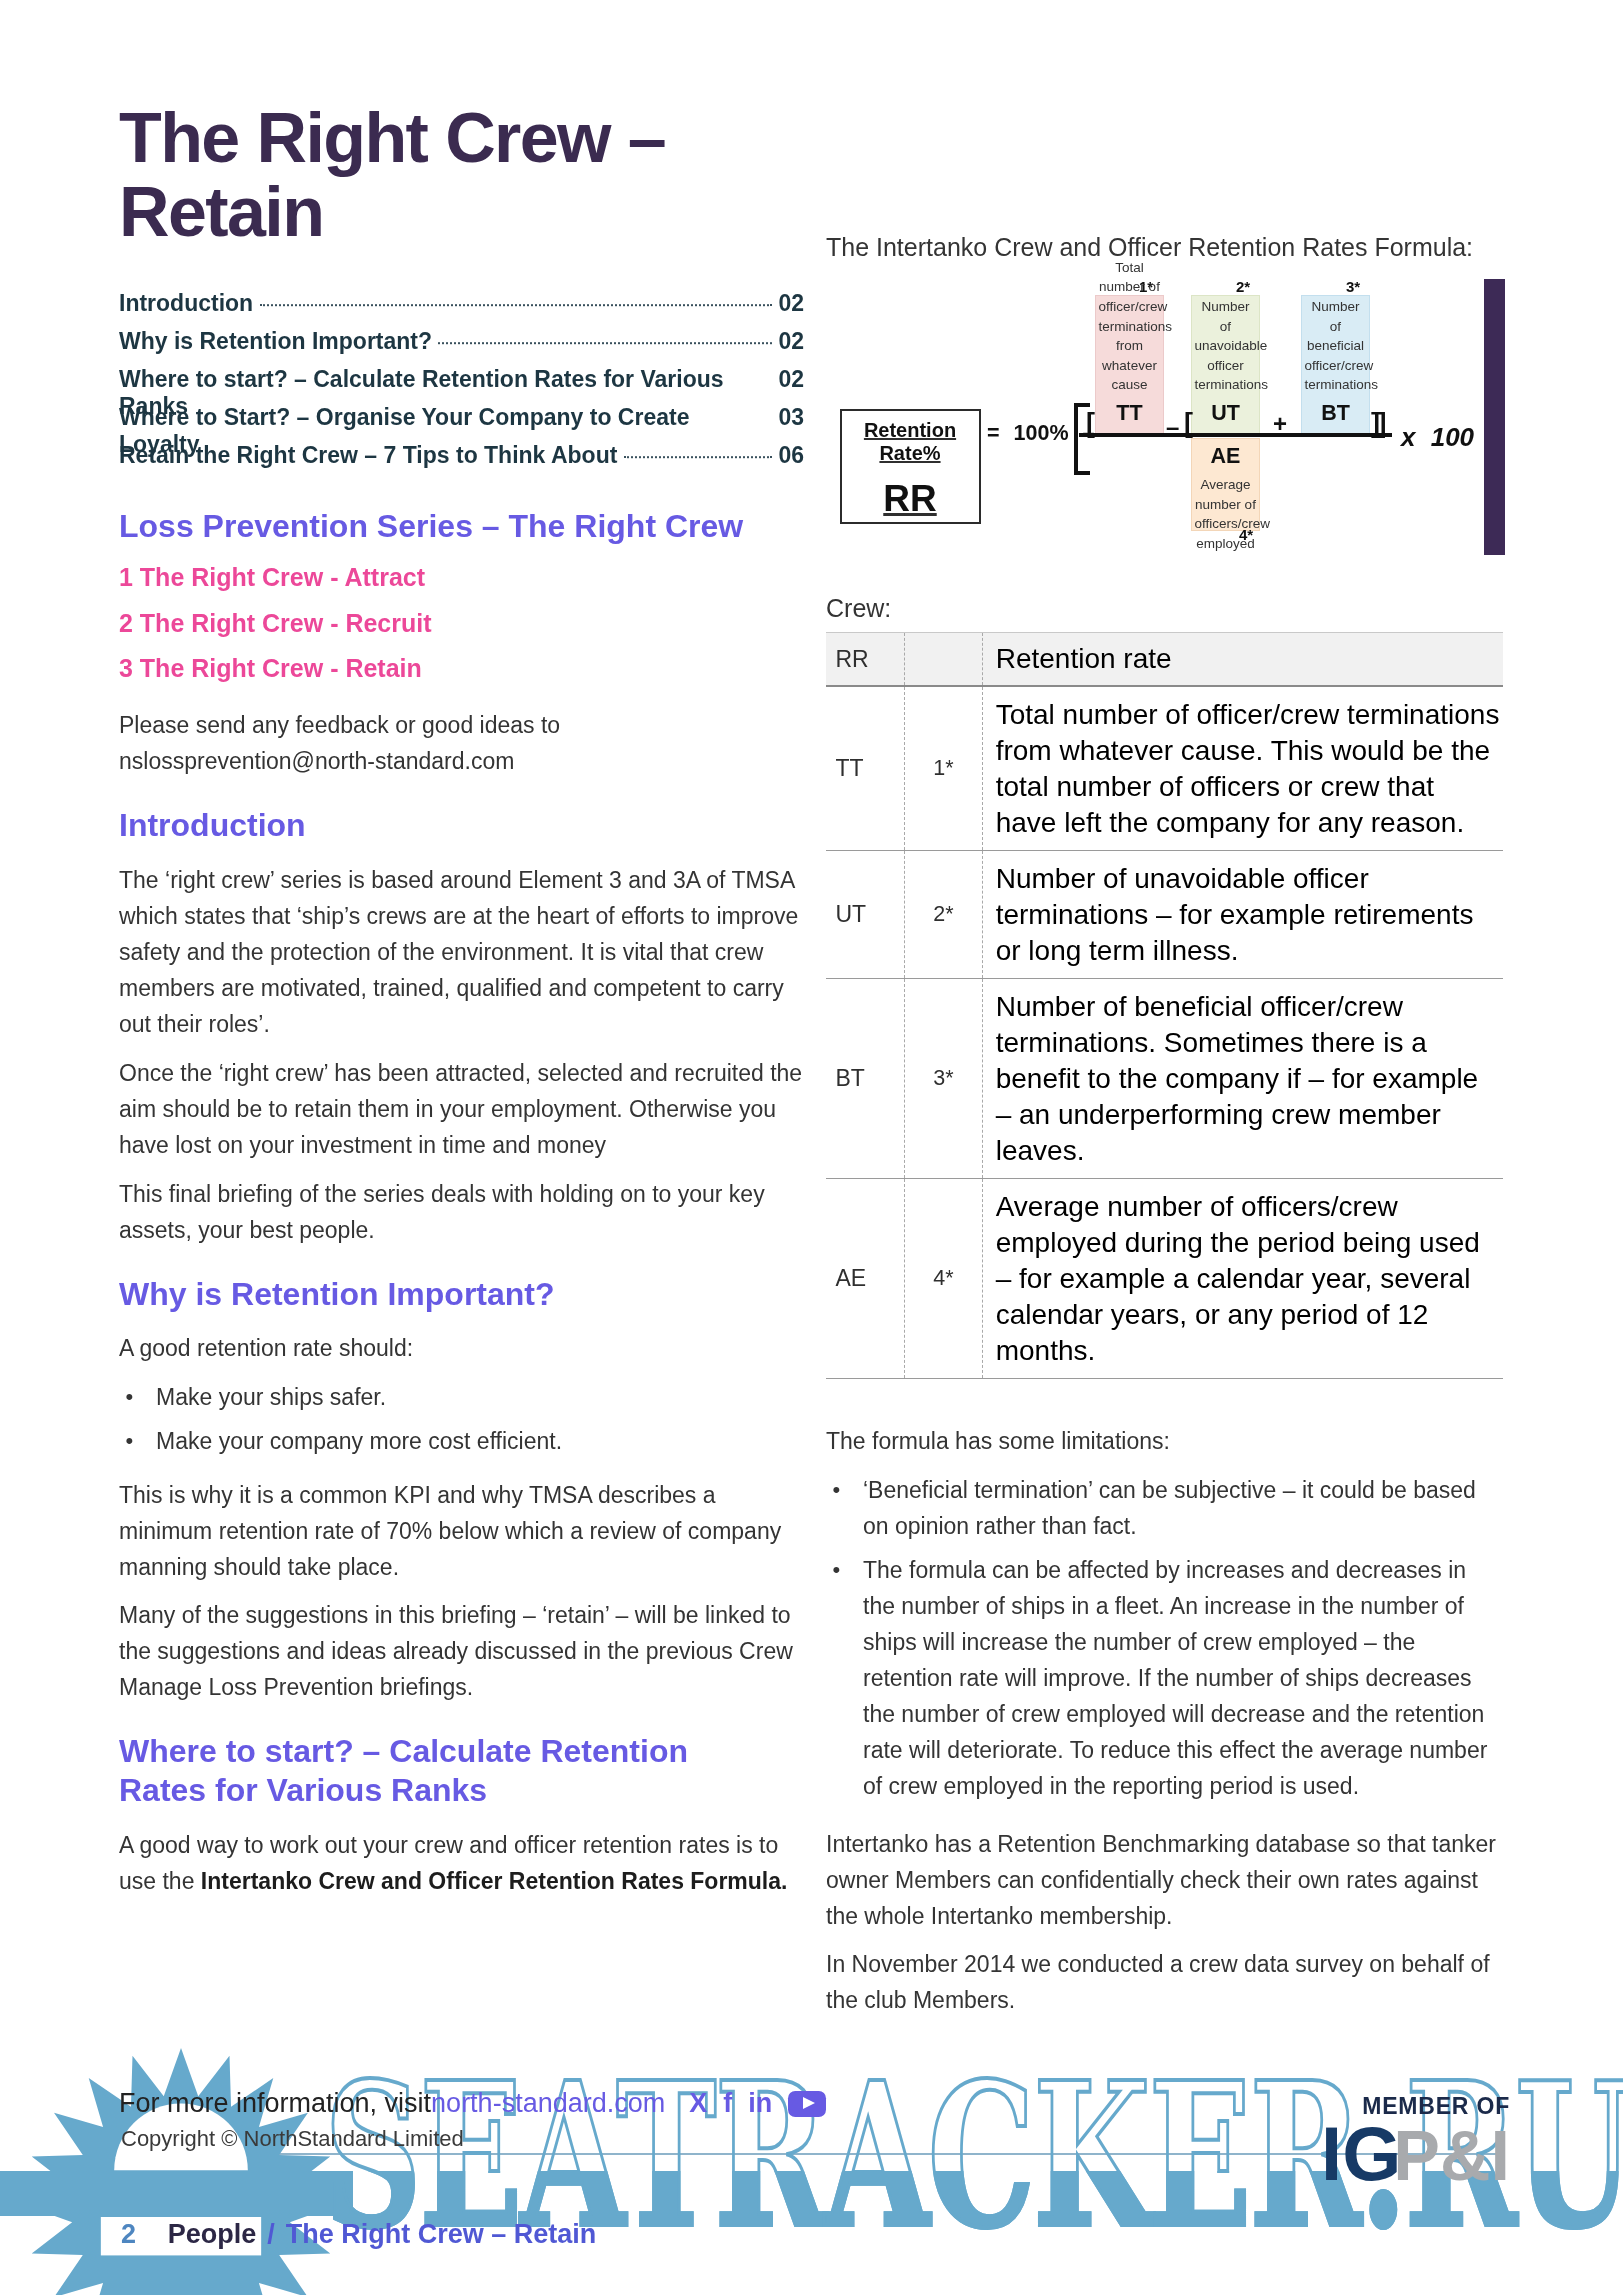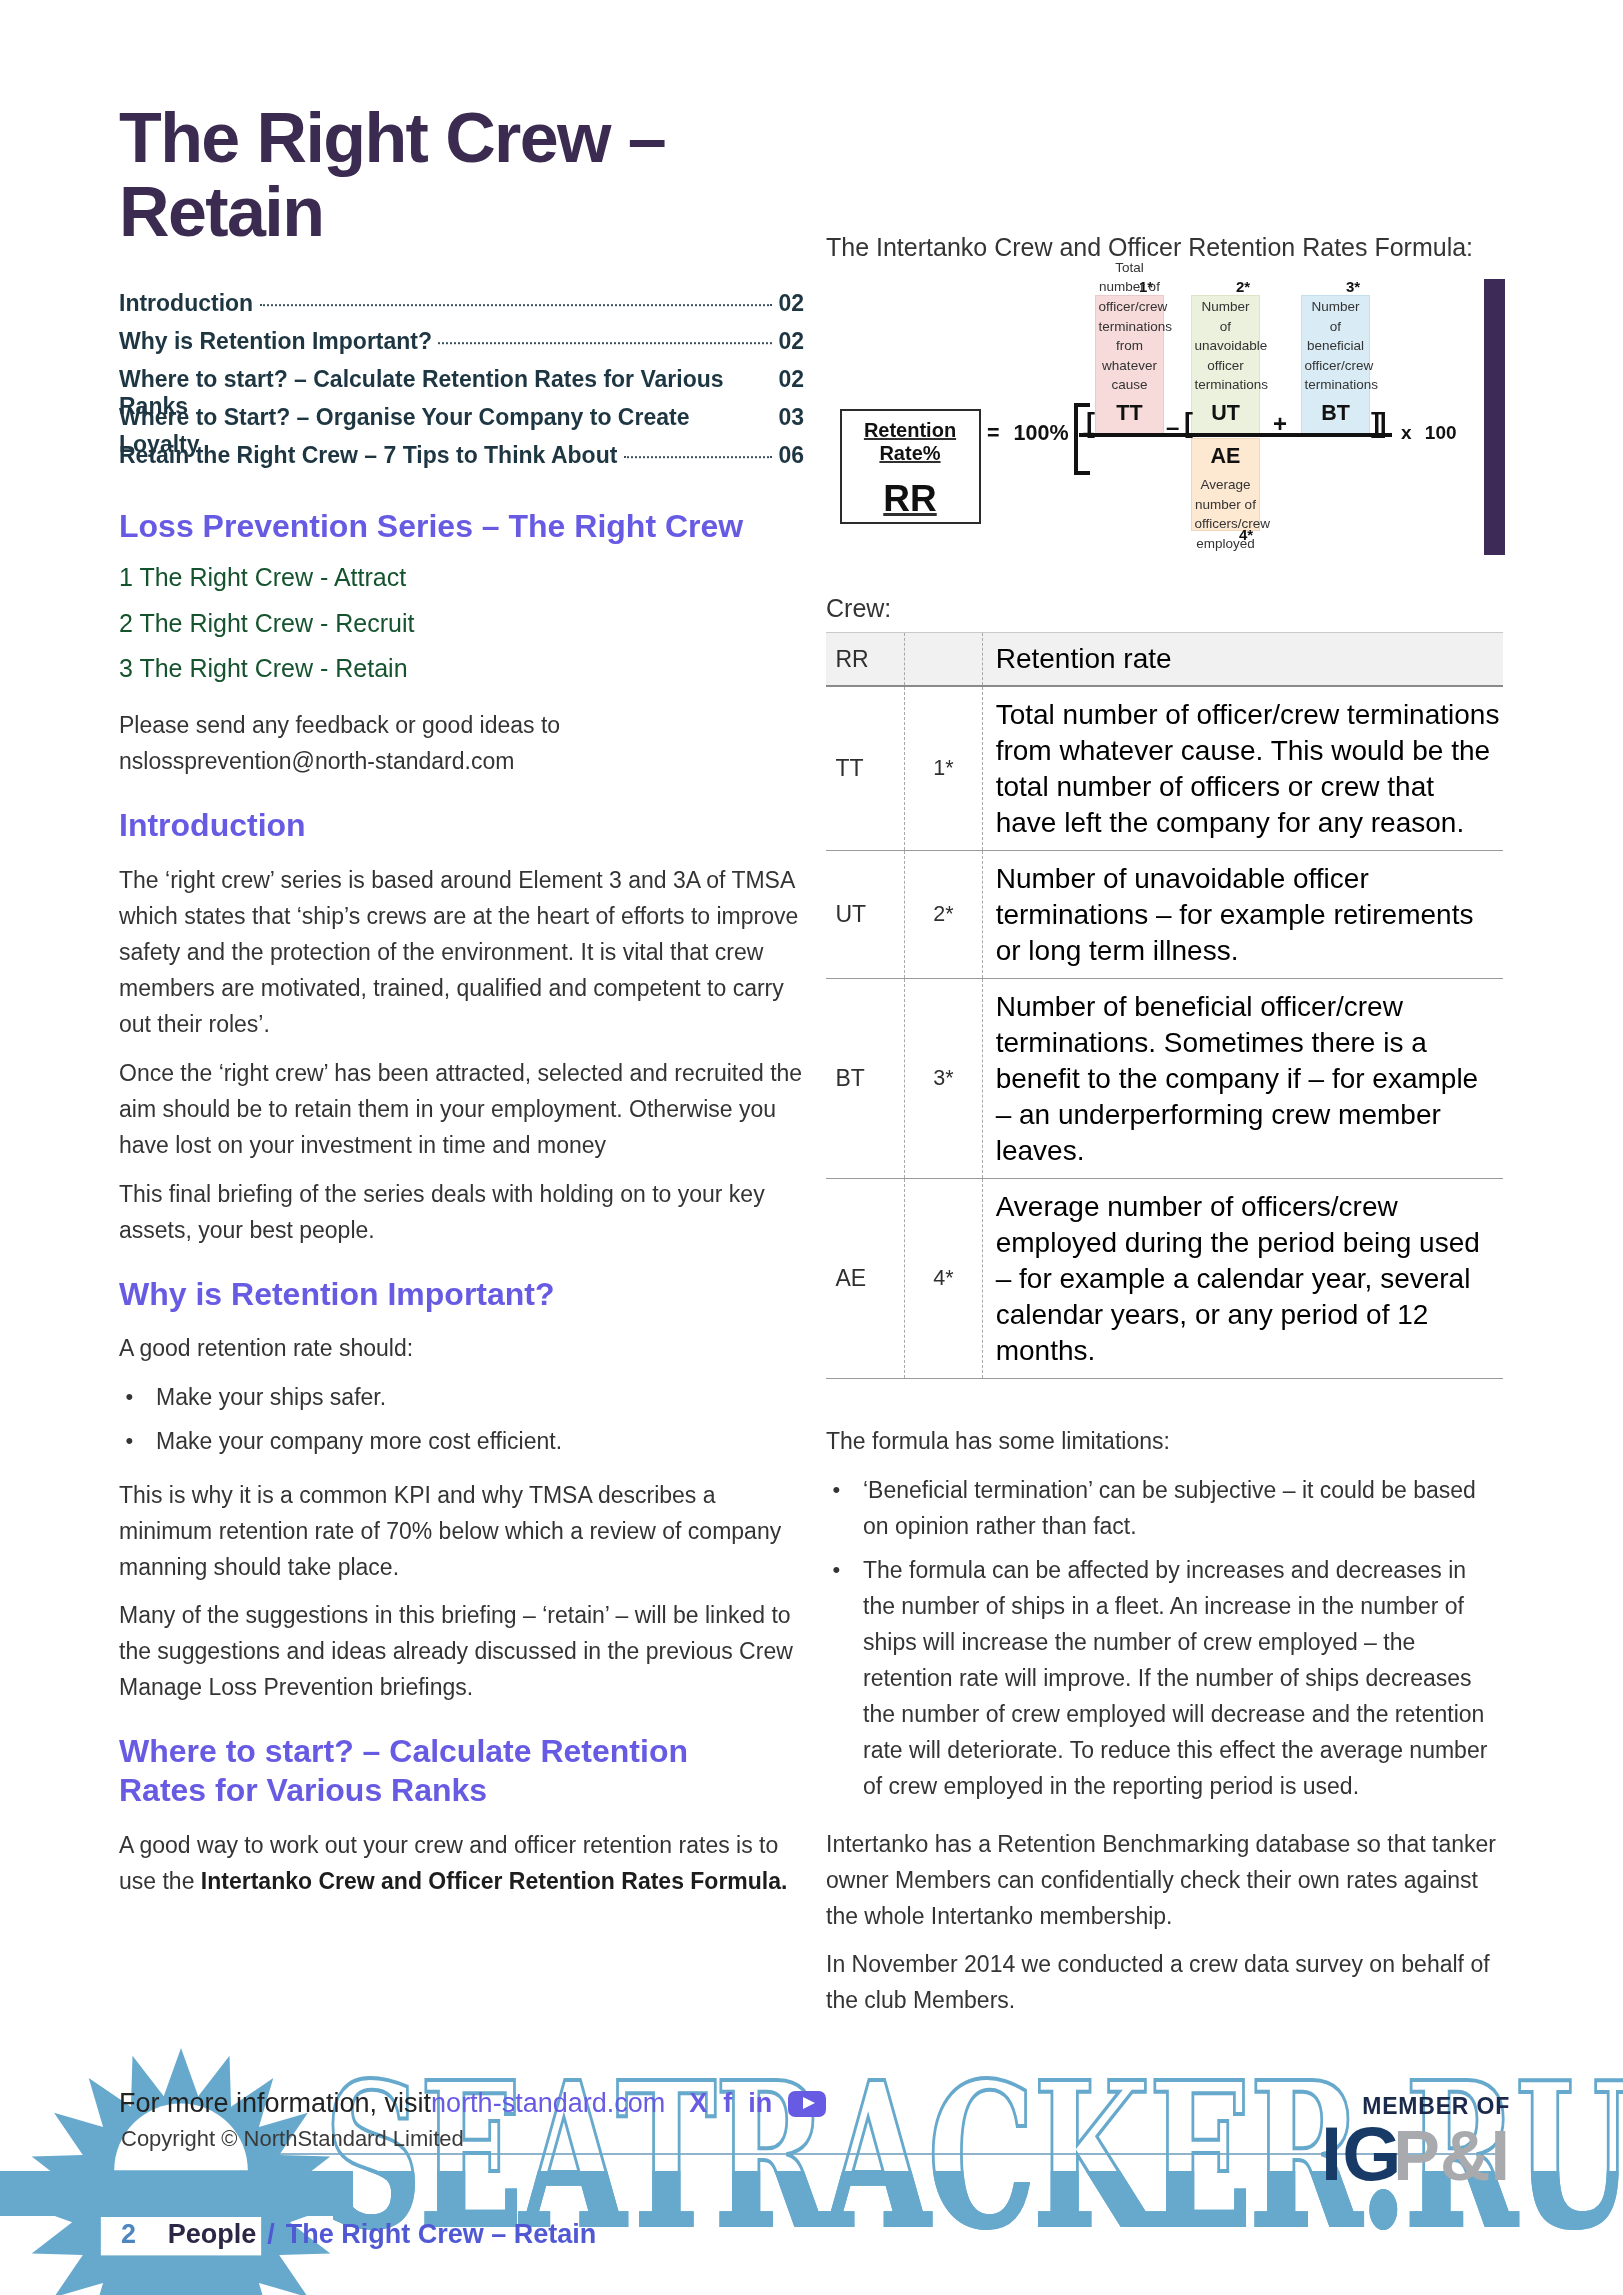--- a/index.html
+++ b/index.html
@@ -7,21 +7,21 @@
         font-family:"Liberation Sans",sans-serif;color:#2f2f2f;}
   
   .col-left{position:absolute;left:119px;top:102px;width:685px;z-index:3;}
   .doc-title{font-size:70px;font-weight:700;letter-spacing:-1.6px;color:#3b2b50;line-height:1.05;margin:0 0 41px 0;}
   .h-purple{color:#675ae3;font-weight:700;margin:0;}
   .h-contents{font-size:40px;margin-bottom:20.7px;}
   .h-section{font-size:32px;line-height:1.2;margin-top:27px;margin-bottom:17.5px;}
   .toc{margin:0;}
   .toc-row{display:flex;align-items:baseline;height:38px;font-size:23px;font-weight:600;color:#1d3642;cursor:pointer;}
   .toc-leader{flex:1;border-bottom:2.4px dotted #39505c;margin:0 6.4px;transform:translateY(-4.8px);}
-  .series-item{font-size:25px;font-weight:400;color:#14532d;margin:0 0 16.7px 0;}
+  .series-item{font-size:25px;font-weight:700;color:#ec4899;margin:0 0 16.7px 0;}
   .body-text{font-size:23px;font-weight:300;line-height:36px;color:#343434;margin:0 0 12.7px 0;}
   .feedback{margin-top:24px;margin-bottom:0;}
   .bullet{position:relative;padding-left:37px;margin:0 0 8px 0;}
   .bullet::before{content:"•";position:absolute;left:6.4px;top:0;font-size:22px;color:#343434;}
   .bold-inline{font-weight:700;color:#1d1d1d;}
   .h-twoline{width:572px;}
   
   .col-right{position:absolute;left:826px;top:233px;width:677px;z-index:3;}
   .formula-intro{font-size:25px;font-weight:300;color:#343434;margin:0 0 11px 0;}
   .diagram{position:relative;height:319px;}
@@ -38,21 +38,21 @@
   .m1{left:313px;} .m2{left:410px;} .m3{left:520px;} .m4{left:413px;top:253px;}
   .rr-box{position:absolute;left:13.5px;top:136px;width:141px;height:115px;border:2.4px solid #2b2b2b;box-sizing:border-box;text-decoration:underline;}
   .rr-title{font-size:20px;font-weight:700;text-align:center;margin-top:8px;color:#111;}
   .rr-sym{font-size:37px;font-weight:700;text-align:center;margin-top:12.7px;color:#111;}
   .eq-part{position:absolute;left:161px;top:148px;font-size:21.5px;font-weight:700;color:#111;word-spacing:8px;white-space:nowrap;}
   .big-bracket{position:absolute;left:248px;top:130px;width:12px;height:64px;
                border-left:4px solid #111;border-top:4px solid #111;border-bottom:4px solid #111;}
   .op{position:absolute;font-size:24px;font-weight:700;color:#111;}
   .br{position:absolute;font-size:27px;font-weight:700;color:#111;}
   .frac-line{position:absolute;left:253px;top:160px;width:313px;height:4px;background:#111;}
-  .x100{position:absolute;left:575px;top:149px;font-size:19px;font-weight:700;color:#111;word-spacing:8px;white-space:nowrap;}
+  .x100{position:absolute;left:575px;top:149px;font-size:26px;font-weight:700;color:#111;word-spacing:8px;white-space:nowrap;font-style:italic;}
   .purple-bar{position:absolute;left:658px;top:5.6px;width:20.7px;height:276px;background:#3d2a56;}
   .where-label{font-size:25px;font-weight:300;color:#343434;margin:1.6px 0 9.5px 0;}
   
   .dtable{border-top:1.6px solid #c9c9c9;}
   .trow{display:flex;border-bottom:1.6px solid #9a9a9a;}
   .trow.header{background:#f1f1f1;border-bottom:2.4px solid #8a8a8a;}
   .tc1{width:79px;display:flex;align-items:center;padding-left:9.5px;font-size:23px;color:#2f2f2f;
        border-right:1.6px dashed #a9a9a9;box-sizing:border-box;}
   .tc2{width:78px;display:flex;align-items:center;justify-content:center;font-size:21.5px;color:#2f2f2f;
        border-right:1.6px dashed #a9a9a9;box-sizing:border-box;}

